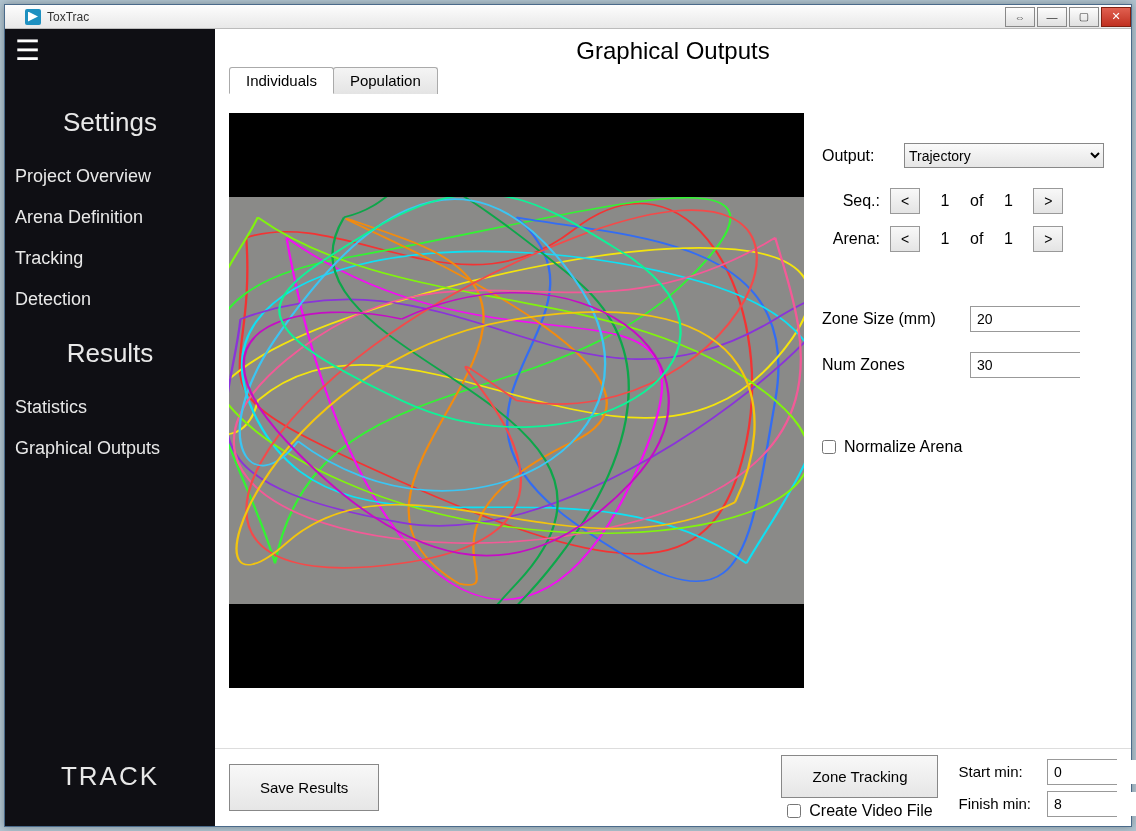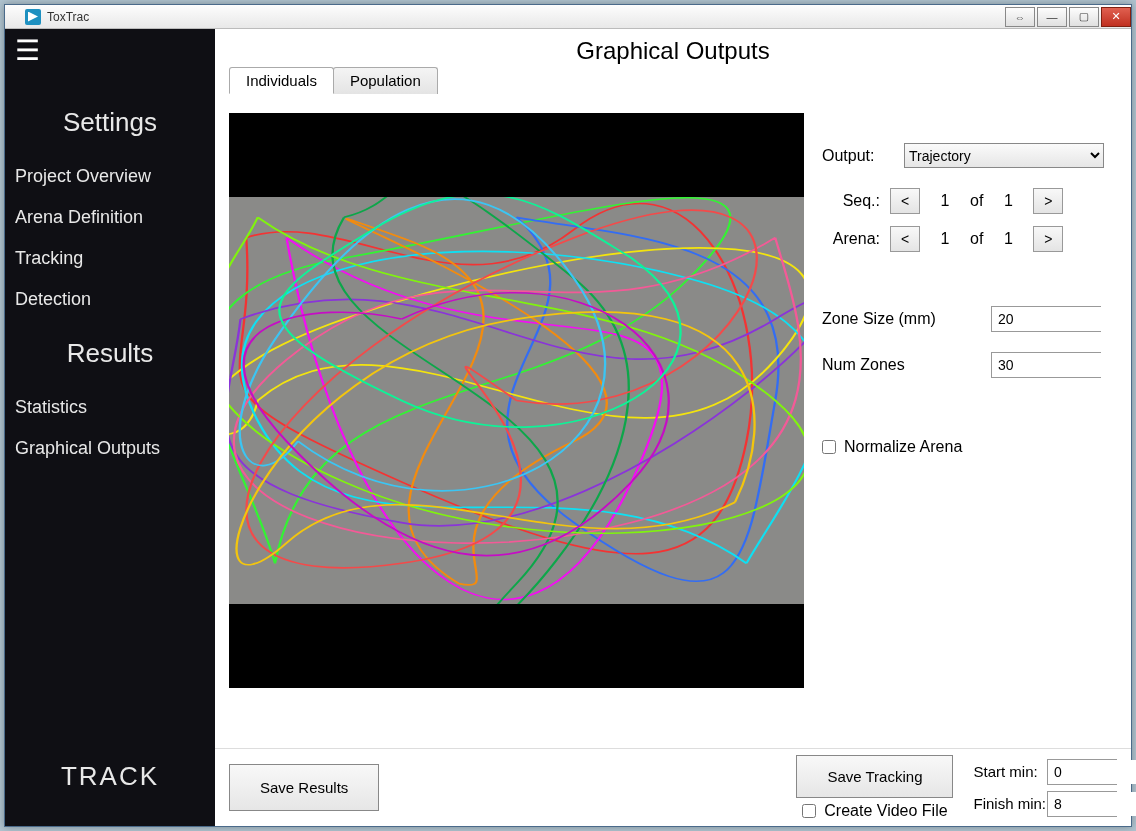--- a/index.html
+++ b/index.html
@@ -169,21 +169,21 @@
 .seqval { width:30px; text-align:center; }
 .spinner {
   display:flex; align-items:stretch;
   border:1px solid #999;
   height:26px;
   width:110px;
 }
 .spinner input {
   flex:1; border:none; padding:0 6px; font-size:14px; outline:none;
 }
-.paramrow { display:flex; align-items:center; gap:29px; }
+.paramrow { display:flex; align-items:center; gap:8px; }
 .paramrow label { width: 140px; }
 .chk { display:flex; align-items:center; gap:8px; cursor:pointer; }
 .chk input { width:14px; height:14px; }
 .footer {
   height: 78px;
   border-top: 1px solid #ddd;
   display:flex;
   align-items:center;
   padding: 0 14px;
   gap: 20px;
@@ -193,21 +193,21 @@
   border:1px solid #888;
   background: linear-gradient(#f8f8f8,#e6e6e6);
   font-size:15px;
   cursor:pointer;
 }
 .footer .fspacer { flex:1; }
 .footer-mid { display:flex; flex-direction:column; align-items:center; gap:4px;}
 .footer-right {
   display:grid;
   grid-template-columns: auto auto;
-  gap: 6px 1px;
+  gap: 6px 16px;
   align-items:center;
   font-size:15px;
 }
 .footer-right .spinner{ width:70px; }
 </style>
 </head>
 <body>
 
 <div class="window">
   <div class="titlebar">
@@ -322,21 +322,21 @@
             <input type="checkbox" style="">
             <span>Normalize Arena</span>
           </label>
         </div>
       </div>
 
       <div class="footer">
         <button class="btnlg">Save Results</button>
         <div class="fspacer"></div>
         <div class="footer-mid">
-          <button class="btnlg" style="padding:12px 30px">Save Tracking</button>
+          <button class="btnlg" style="padding:12px 30px">Zone Tracking</button>
           <label class="chk">
             <input type="checkbox" style="">
             <span>Create Video File</span>
           </label>
         </div>
         <div class="footer-right">
           <span>Start min:</span>
           <div class="spinner">
             <input value="0" style="">
 

